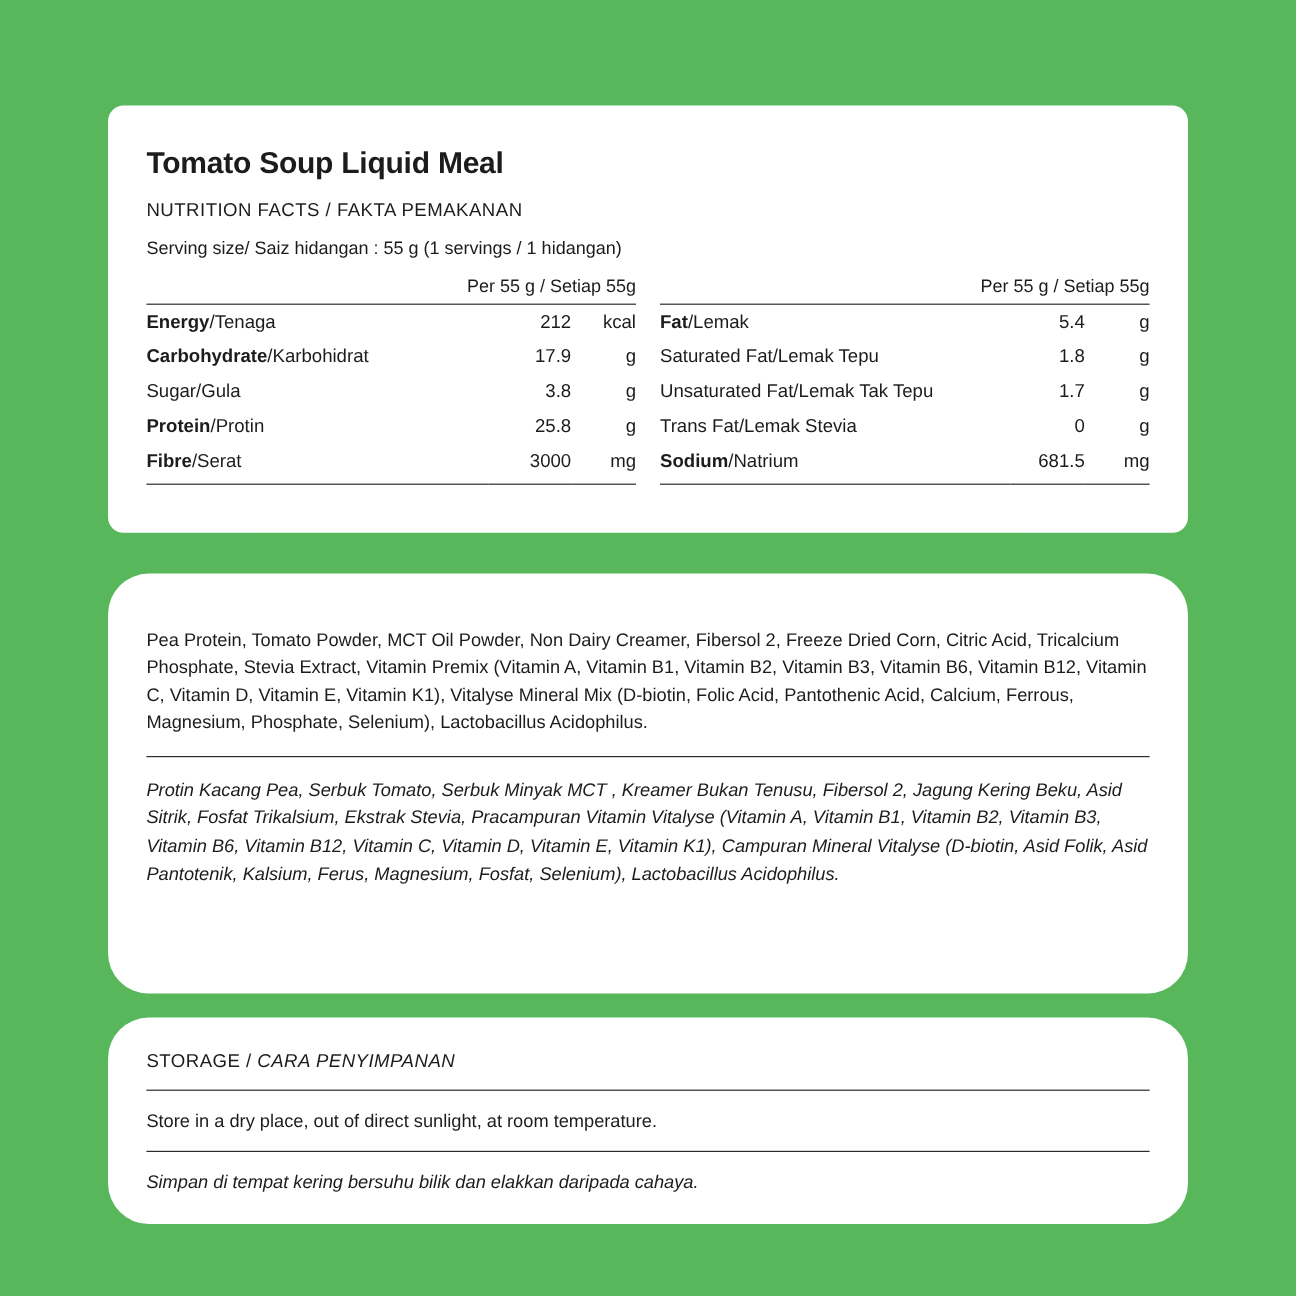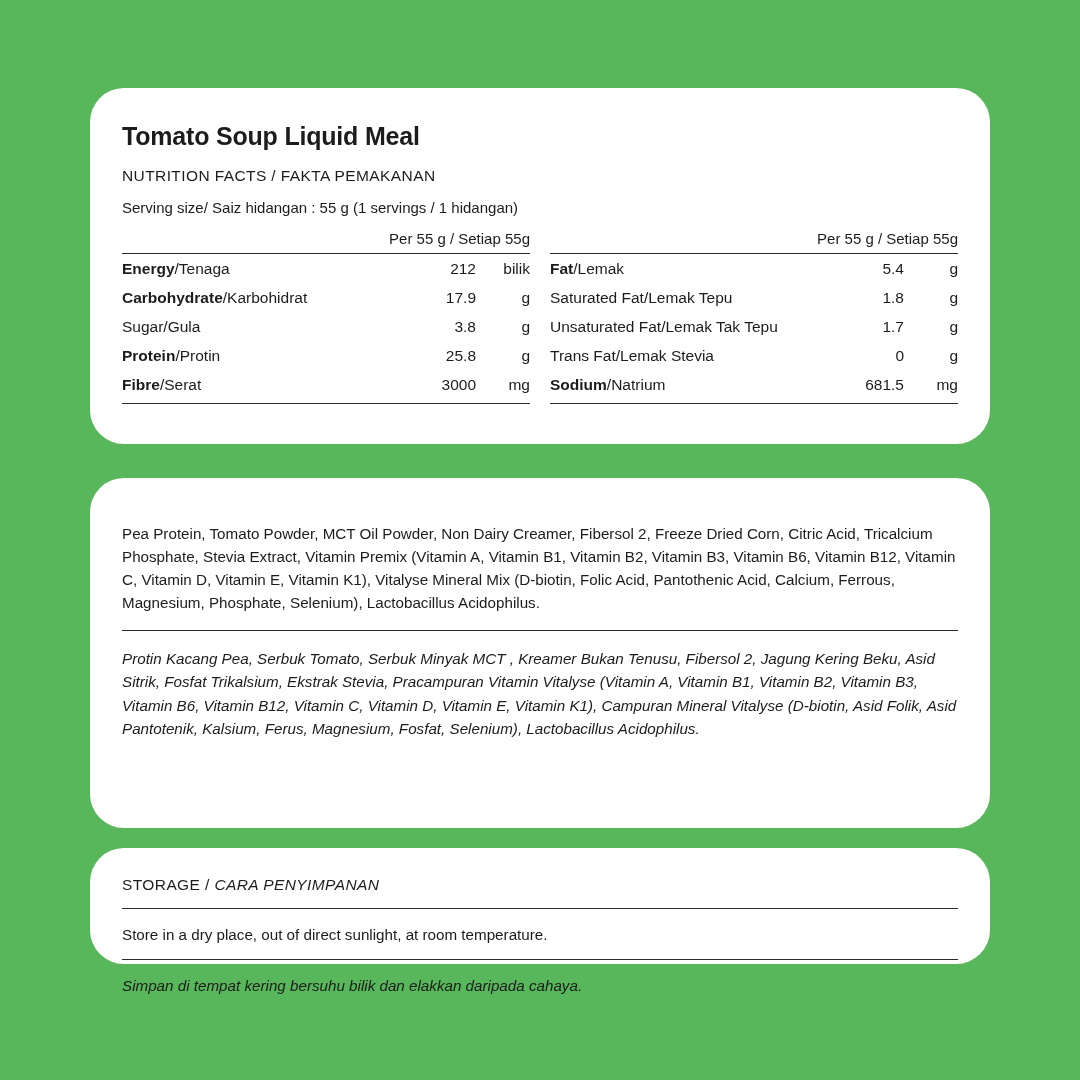--- a/index.html
+++ b/index.html
@@ -29,20 +29,21 @@
     box-sizing: border-box;
   }
 
   
   #nutrition-card {
     left: 90px;
     top: 88px;
     width: 900px;
     height: 356px;
     padding: 34px 32px 20px 32px;
+    border-radius: 13px;
   }
 
   .product-title {
     font-size: 25px;
     font-weight: bold;
     letter-spacing: -0.2px;
     margin: 0 0 16px 0;
   }
 
   .section-caption {
@@ -132,21 +133,21 @@
   }
   .body-text.ms {
     font-style: italic;
   }
 
   
   #storage-card {
     left: 90px;
     top: 848px;
     width: 900px;
-    height: 116px;
+    height: 172px;
     padding: 28px 32px 20px 32px;
   }
   #storage-card .body-text {
     padding: 14px 0 13px 0;
   }
 </style>
 </head>
 <body>
 
 <div class="page">
@@ -158,21 +159,21 @@
 
     <div class="nf-columns">
 
       <div class="nf-col">
         <div class="nf-head">Per 55 g / Setiap 55g</div>
         <table class="nf">
           <tbody>
               <tr>
             <td class="label"><span class="bold">Energy</span><span>/Tenaga</span></td>
             <td class="value">212</td>
-            <td class="unit">bilik</td>
+            <td class="unit">kcal</td>
           </tr>
           <tr>
             <td class="label"><span class="bold">Carbohydrate</span><span>/Karbohidrat</span></td>
             <td class="value">17.9</td>
             <td class="unit">g</td>
           </tr>
           <tr>
             <td class="label indent-2"><span>Sugar/Gula</span></td>
             <td class="value">3.8</td>
             <td class="unit">g</td>

